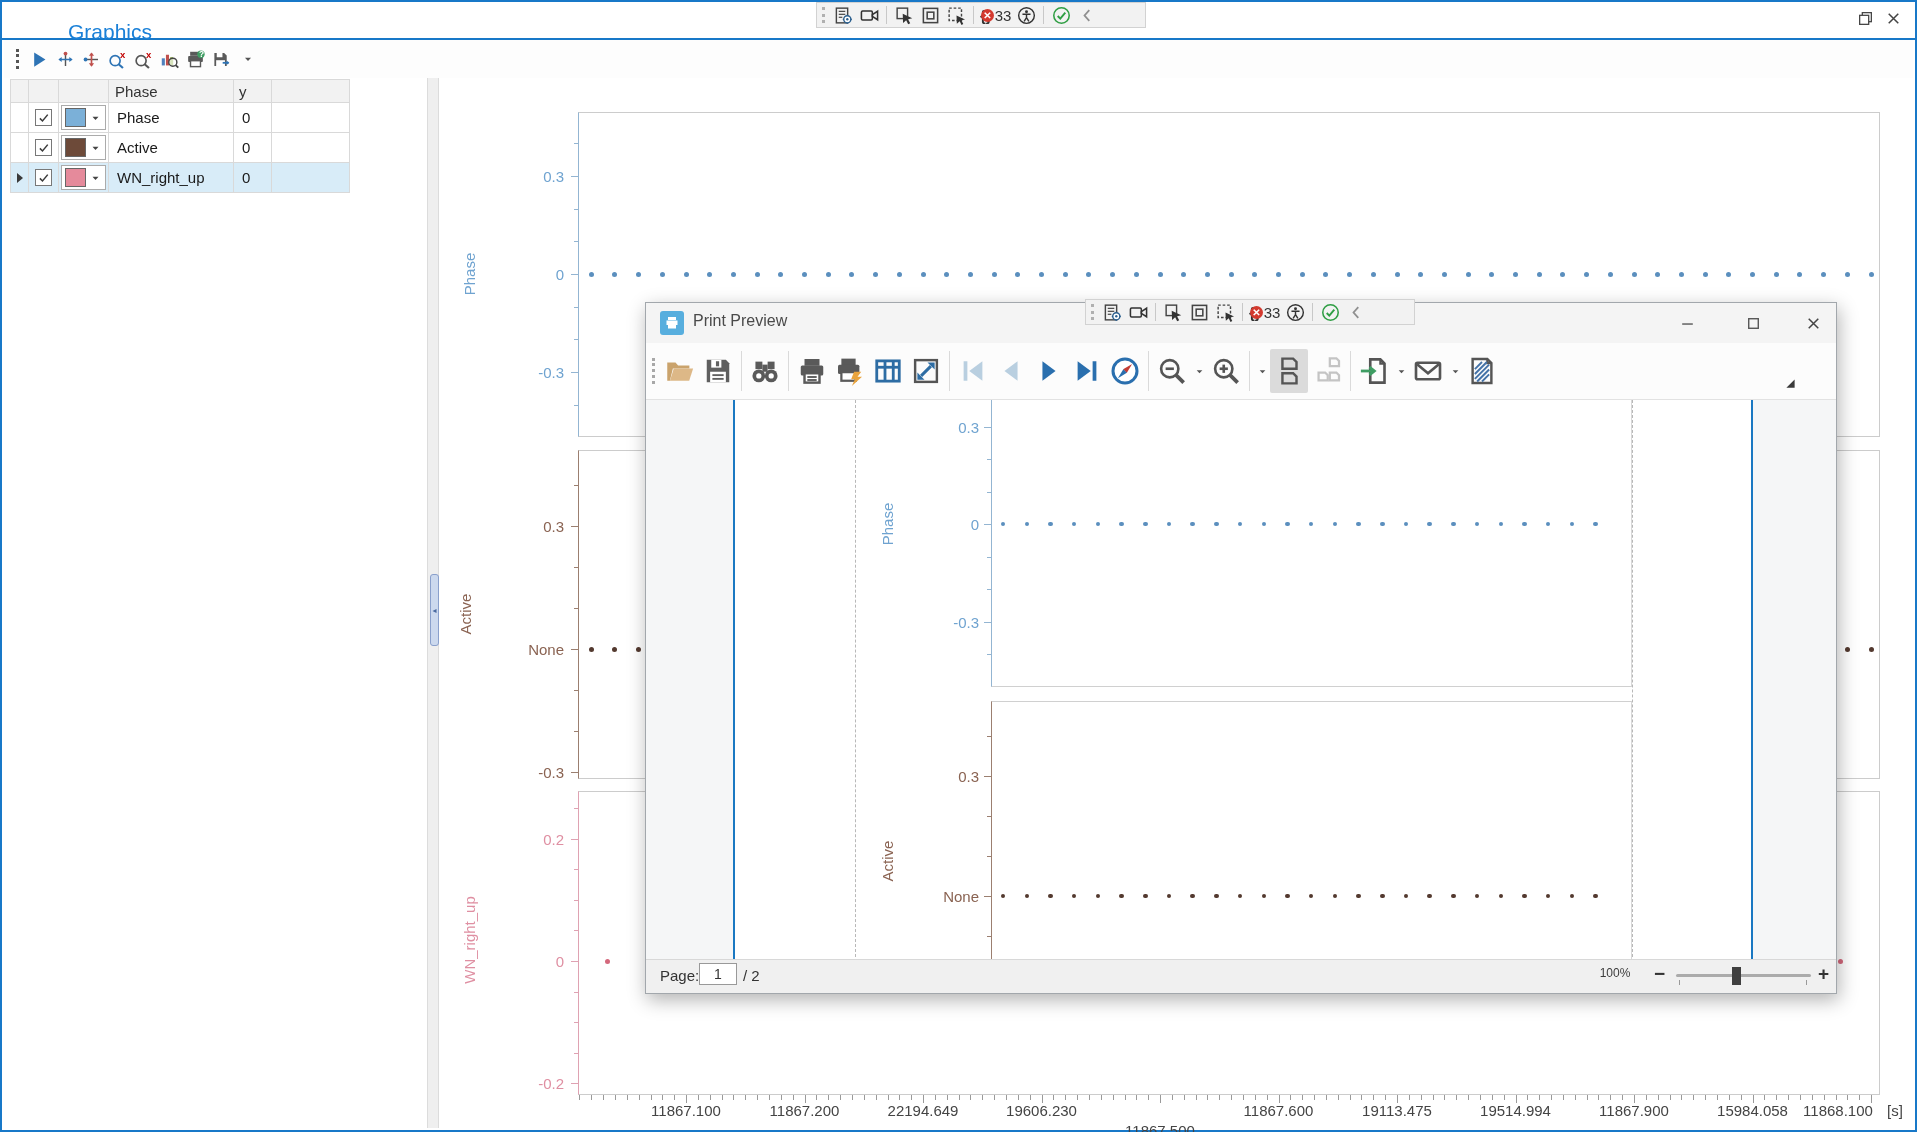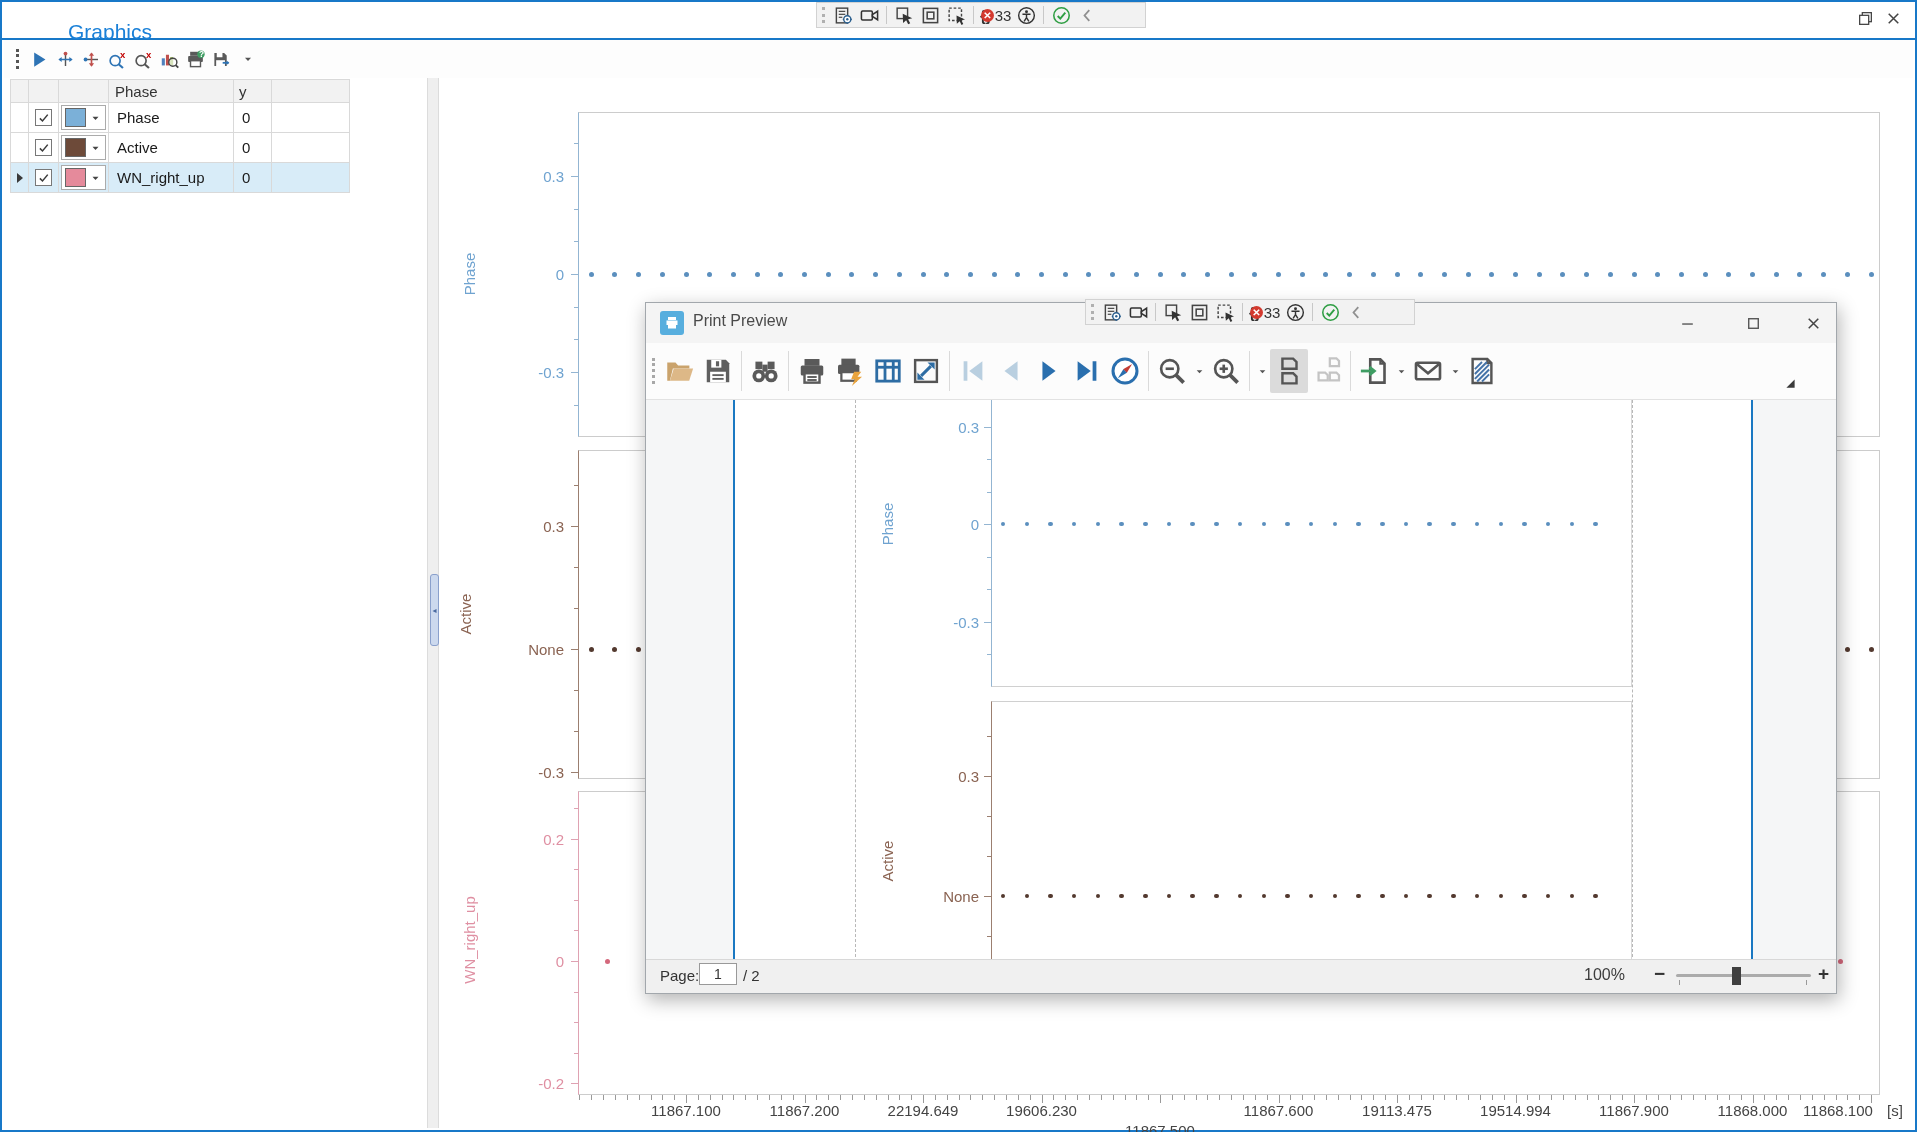--- a/index.html
+++ b/index.html
@@ -496,21 +496,21 @@
       <div class="tick" style="left: 1869px; top: 1093px; width: 1px; height: 8px; background: rgb(154, 154, 154);"></div>
       <div class="xlabel" style="left: 684px; top: 1100px;">11867.100</div>
       <div class="xlabel" style="left: 802.5px; top: 1100px;">11867.200</div>
       <div class="xlabel" style="left: 921px; top: 1100px;">22194.649</div>
       <div class="xlabel" style="left: 1039.5px; top: 1100px;">19606.230</div>
       <div class="xlabel" style="left: 1158px; top: 1120px;">11867.500</div>
       <div class="xlabel" style="left: 1276.5px; top: 1100px;">11867.600</div>
       <div class="xlabel" style="left: 1395px; top: 1100px;">19113.475</div>
       <div class="xlabel" style="left: 1513.5px; top: 1100px;">19514.994</div>
       <div class="xlabel" style="left: 1632px; top: 1100px;">11867.900</div>
-      <div class="xlabel" style="left: 1750.5px; top: 1100px;">11868.000</div>
+      <div class="xlabel" style="left: 1750.5px; top: 1100px;">15984.058</div>
       <div class="xlabel" style="left: 1836px; top: 1100px;">11868.100</div>
       <div class="xlabel" style="left: 1893px; top: 1100px;">[s]</div>
     </div>
   <div id="qtb-main" class="qtb" style="left:814px;top:0;width:322px;">
       <span class="grip"></span>
       <span class="btn">
         <svg width="19" height="19" viewBox="0 0 16 16">
           <rect x="2" y="1.8" width="9.5" height="12.4" fill="none" stroke="#444" stroke-width="1.2"></rect>
           <line x1="4" y1="4.5" x2="9.5" y2="4.5" stroke="#444"></line>
           <line x1="4" y1="7" x2="9.5" y2="7" stroke="#444"></line>
@@ -856,21 +856,21 @@
         <div style="position: absolute; left: 852.5px; top: 493.8px; width: 4.5px; height: 4.5px; border-radius: 50%; background: rgb(83, 57, 47);"></div>
         <div style="position: absolute; left: 876.2px; top: 493.8px; width: 4.5px; height: 4.5px; border-radius: 50%; background: rgb(83, 57, 47);"></div>
         <div style="position: absolute; left: 899.9px; top: 493.8px; width: 4.5px; height: 4.5px; border-radius: 50%; background: rgb(83, 57, 47);"></div>
         <div style="position: absolute; left: 923.6px; top: 493.8px; width: 4.5px; height: 4.5px; border-radius: 50%; background: rgb(83, 57, 47);"></div>
         <div style="position: absolute; left: 947.3px; top: 493.8px; width: 4.5px; height: 4.5px; border-radius: 50%; background: rgb(83, 57, 47);"></div>
       </div>
     <div id="dlgstatus">
       <span class="abs" style="left:14px;top:7px;">Page:</span>
       <span class="abs" style="left:53px;top:3px;width:38px;height:22px;background:#fff;border:1px solid #999;box-sizing:border-box;text-align:center;font-size:14px;line-height:20px;">1</span>
       <span class="abs" style="left:97px;top:7px;">/ 2</span>
-      <span class="abs" style="left:938px;top:6px;width:62px;text-align:left;font-size:16px;color:#3c3c3c;">100%</span>
+      <span class="abs" style="left:938px;top:6px;width:62px;text-align:center;font-size:12px;color:#3c3c3c;">100%</span>
       <span class="abs" style="left:1008px;top:3px;font-size:19px;color:#333;font-weight:bold;">−</span>
       <span class="abs" style="left:1030px;top:14px;width:135px;height:3px;background:#ababab;border-radius:2px;"></span>
       <span class="abs" style="left:1086px;top:7px;width:9px;height:18px;background:#3f3f3f;"></span>
       <span class="abs" style="left:1033px;top:20px;width:1px;height:5px;background:#999;"></span>
       <span class="abs" style="left:1160px;top:20px;width:1px;height:5px;background:#999;"></span>
       <span class="abs" style="left:1172px;top:3px;font-size:19px;color:#333;font-weight:bold;">+</span>
     </div>
   </div>
   <div id="qtb-dlg" class="qtb" style="left:1083px;top:297px;width:322px;">
       <span class="grip"></span>

